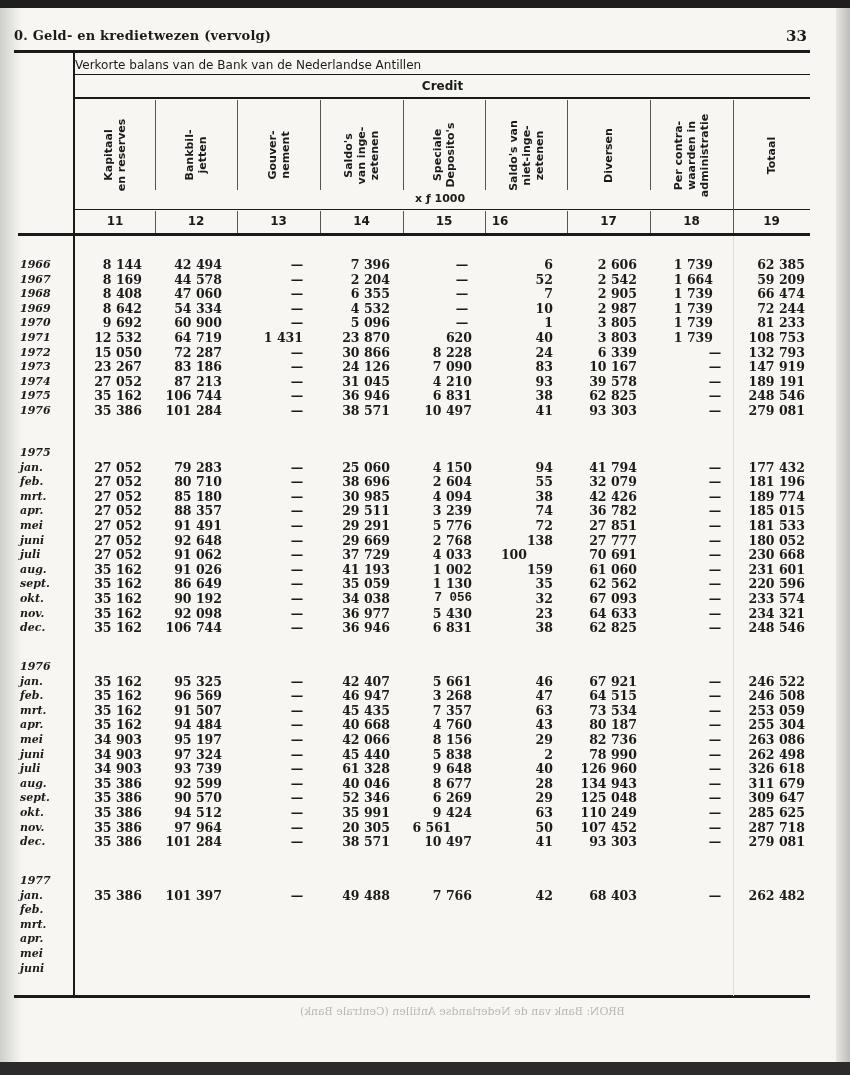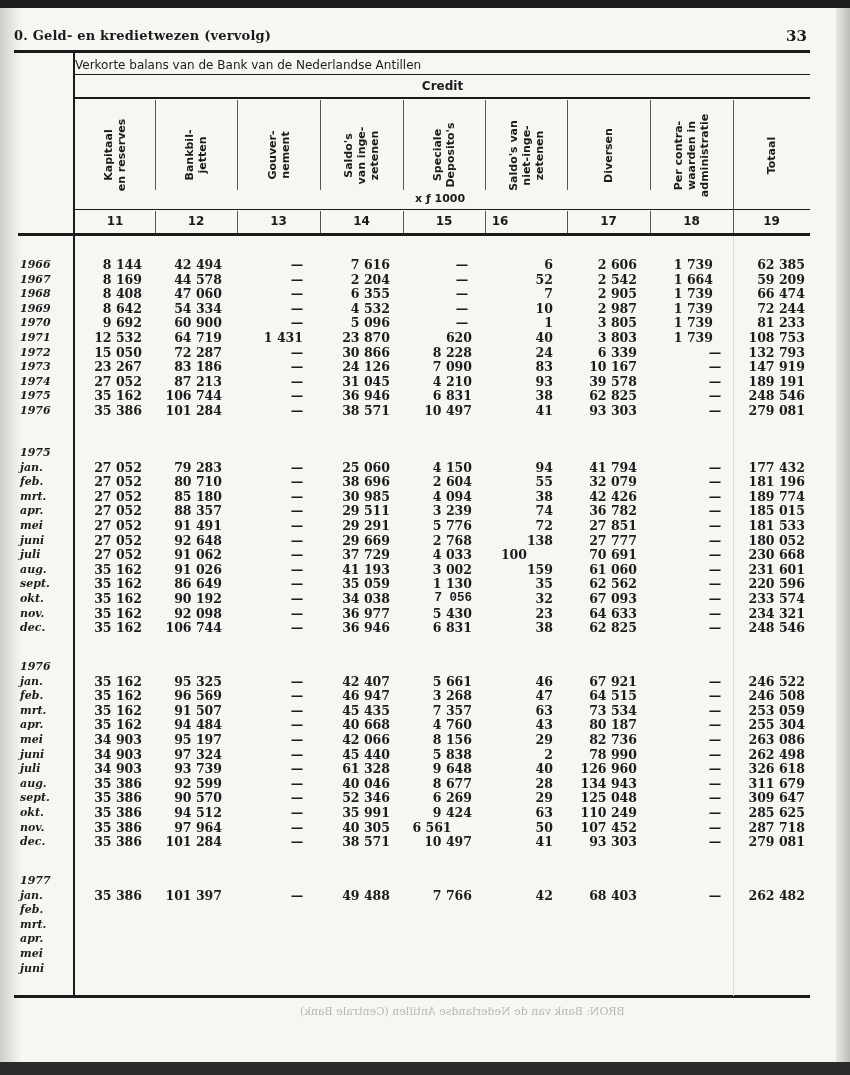--- a/index.html
+++ b/index.html
@@ -171,21 +171,21 @@
     <div class="col-head" style="left: 733px; width: 77px;">
       <div class="rot">Totaal</div>
     </div>
     <div class="col-num" style="left: 733px; width: 77px;">19</div>
   </div>
 <div id="table-body">
     <div class="row-label" style="left: 20px; top: 258px;">1966</div>
     <div class="cell" style="top: 258px; left: 62px; width: 80px;">8 144</div>
     <div class="cell" style="top: 258px; left: 142px; width: 80px;">42 494</div>
     <div class="cell dash" style="top: 258px; left: 285px; width: 24px;">—</div>
-    <div class="cell" style="top: 258px; left: 310px; width: 80px;">7 616</div>
+    <div class="cell" style="top: 258px; left: 310px; width: 80px;">7 396</div>
     <div class="cell dash" style="top: 258px; left: 450px; width: 24px;">—</div>
     <div class="cell" style="top: 258px; left: 473px; width: 80px;">6</div>
     <div class="cell" style="top: 258px; left: 557px; width: 80px;">2 606</div>
     <div class="cell" style="top: 258px; left: 633px; width: 80px;">1 739</div>
     <div class="cell" style="top: 258px; left: 725px; width: 80px;">62 385</div>
     <div class="row-label" style="left: 20px; top: 272.6px;">1967</div>
     <div class="cell" style="top: 272.6px; left: 62px; width: 80px;">8 169</div>
     <div class="cell" style="top: 272.6px; left: 142px; width: 80px;">44 578</div>
     <div class="cell dash" style="top: 272.6px; left: 285px; width: 24px;">—</div>
     <div class="cell" style="top: 272.6px; left: 310px; width: 80px;">2 204</div>
@@ -353,21 +353,21 @@
     <div class="cell" style="top: 548.2px; left: 392px; width: 80px;">4 033</div>
     <div class="cell" style="top: 548.2px; left: 447px; width: 80px;">100</div>
     <div class="cell" style="top: 548.2px; left: 557px; width: 80px;">70 691</div>
     <div class="cell dash" style="top: 548.2px; left: 703px; width: 24px;">—</div>
     <div class="cell" style="top: 548.2px; left: 725px; width: 80px;">230 668</div>
     <div class="row-label" style="left: 20px; top: 562.8px;">aug.</div>
     <div class="cell" style="top: 562.8px; left: 62px; width: 80px;">35 162</div>
     <div class="cell" style="top: 562.8px; left: 142px; width: 80px;">91 026</div>
     <div class="cell dash" style="top: 562.8px; left: 285px; width: 24px;">—</div>
     <div class="cell" style="top: 562.8px; left: 310px; width: 80px;">41 193</div>
-    <div class="cell" style="top: 562.8px; left: 392px; width: 80px;">3 002</div>
+    <div class="cell" style="top: 562.8px; left: 392px; width: 80px;">1 002</div>
     <div class="cell" style="top: 562.8px; left: 473px; width: 80px;">159</div>
     <div class="cell" style="top: 562.8px; left: 557px; width: 80px;">61 060</div>
     <div class="cell dash" style="top: 562.8px; left: 703px; width: 24px;">—</div>
     <div class="cell" style="top: 562.8px; left: 725px; width: 80px;">231 601</div>
     <div class="row-label" style="left: 20px; top: 577.4px;">sept.</div>
     <div class="cell" style="top: 577.4px; left: 62px; width: 80px;">35 162</div>
     <div class="cell" style="top: 577.4px; left: 142px; width: 80px;">86 649</div>
     <div class="cell dash" style="top: 577.4px; left: 285px; width: 24px;">—</div>
     <div class="cell" style="top: 577.4px; left: 310px; width: 80px;">35 059</div>
     <div class="cell" style="top: 577.4px; left: 392px; width: 80px;">1 130</div>
@@ -503,21 +503,21 @@
     <div class="cell" style="top: 806px; left: 310px; width: 80px;">35 991</div>
     <div class="cell" style="top: 806px; left: 392px; width: 80px;">9 424</div>
     <div class="cell" style="top: 806px; left: 473px; width: 80px;">63</div>
     <div class="cell" style="top: 806px; left: 557px; width: 80px;">110 249</div>
     <div class="cell dash" style="top: 806px; left: 703px; width: 24px;">—</div>
     <div class="cell" style="top: 806px; left: 725px; width: 80px;">285 625</div>
     <div class="row-label" style="left: 20px; top: 820.6px;">nov.</div>
     <div class="cell" style="top: 820.6px; left: 62px; width: 80px;">35 386</div>
     <div class="cell" style="top: 820.6px; left: 142px; width: 80px;">97 964</div>
     <div class="cell dash" style="top: 820.6px; left: 285px; width: 24px;">—</div>
-    <div class="cell" style="top: 820.6px; left: 310px; width: 80px;">40 305</div>
+    <div class="cell" style="top: 820.6px; left: 310px; width: 80px;">20 305</div>
     <div class="cell" style="top: 820.6px; left: 392px; width: 80px; text-align: center;">6 561</div>
     <div class="cell" style="top: 820.6px; left: 473px; width: 80px;">50</div>
     <div class="cell" style="top: 820.6px; left: 557px; width: 80px;">107 452</div>
     <div class="cell dash" style="top: 820.6px; left: 703px; width: 24px;">—</div>
     <div class="cell" style="top: 820.6px; left: 725px; width: 80px;">287 718</div>
     <div class="row-label" style="left: 20px; top: 835.2px;">dec.</div>
     <div class="cell" style="top: 835.2px; left: 62px; width: 80px;">35 386</div>
     <div class="cell" style="top: 835.2px; left: 142px; width: 80px;">101 284</div>
     <div class="cell dash" style="top: 835.2px; left: 285px; width: 24px;">—</div>
     <div class="cell" style="top: 835.2px; left: 310px; width: 80px;">38 571</div>

